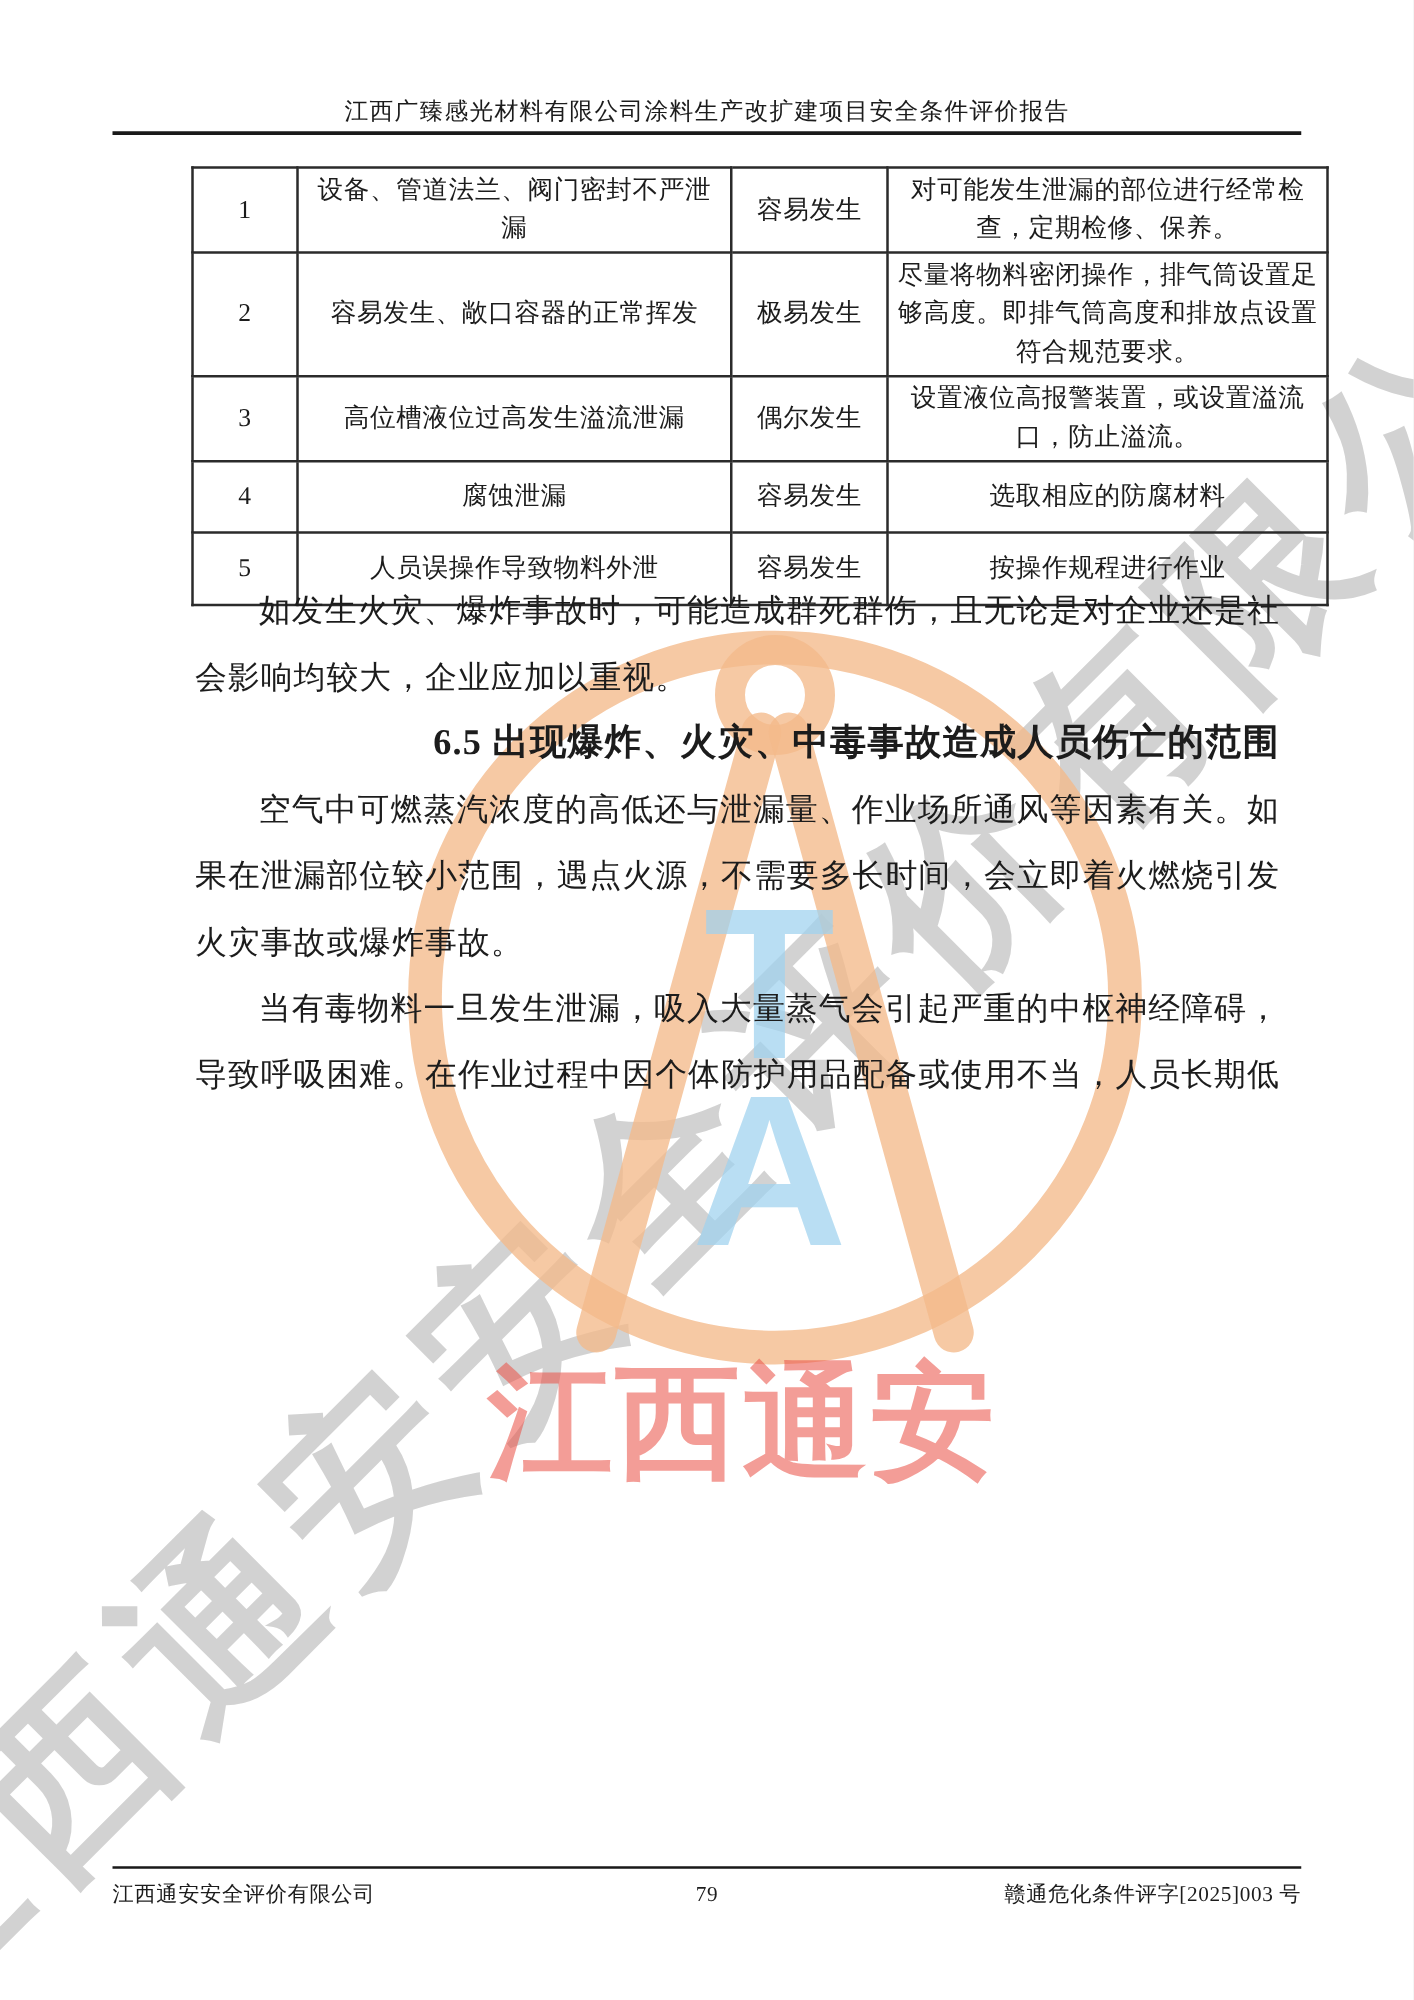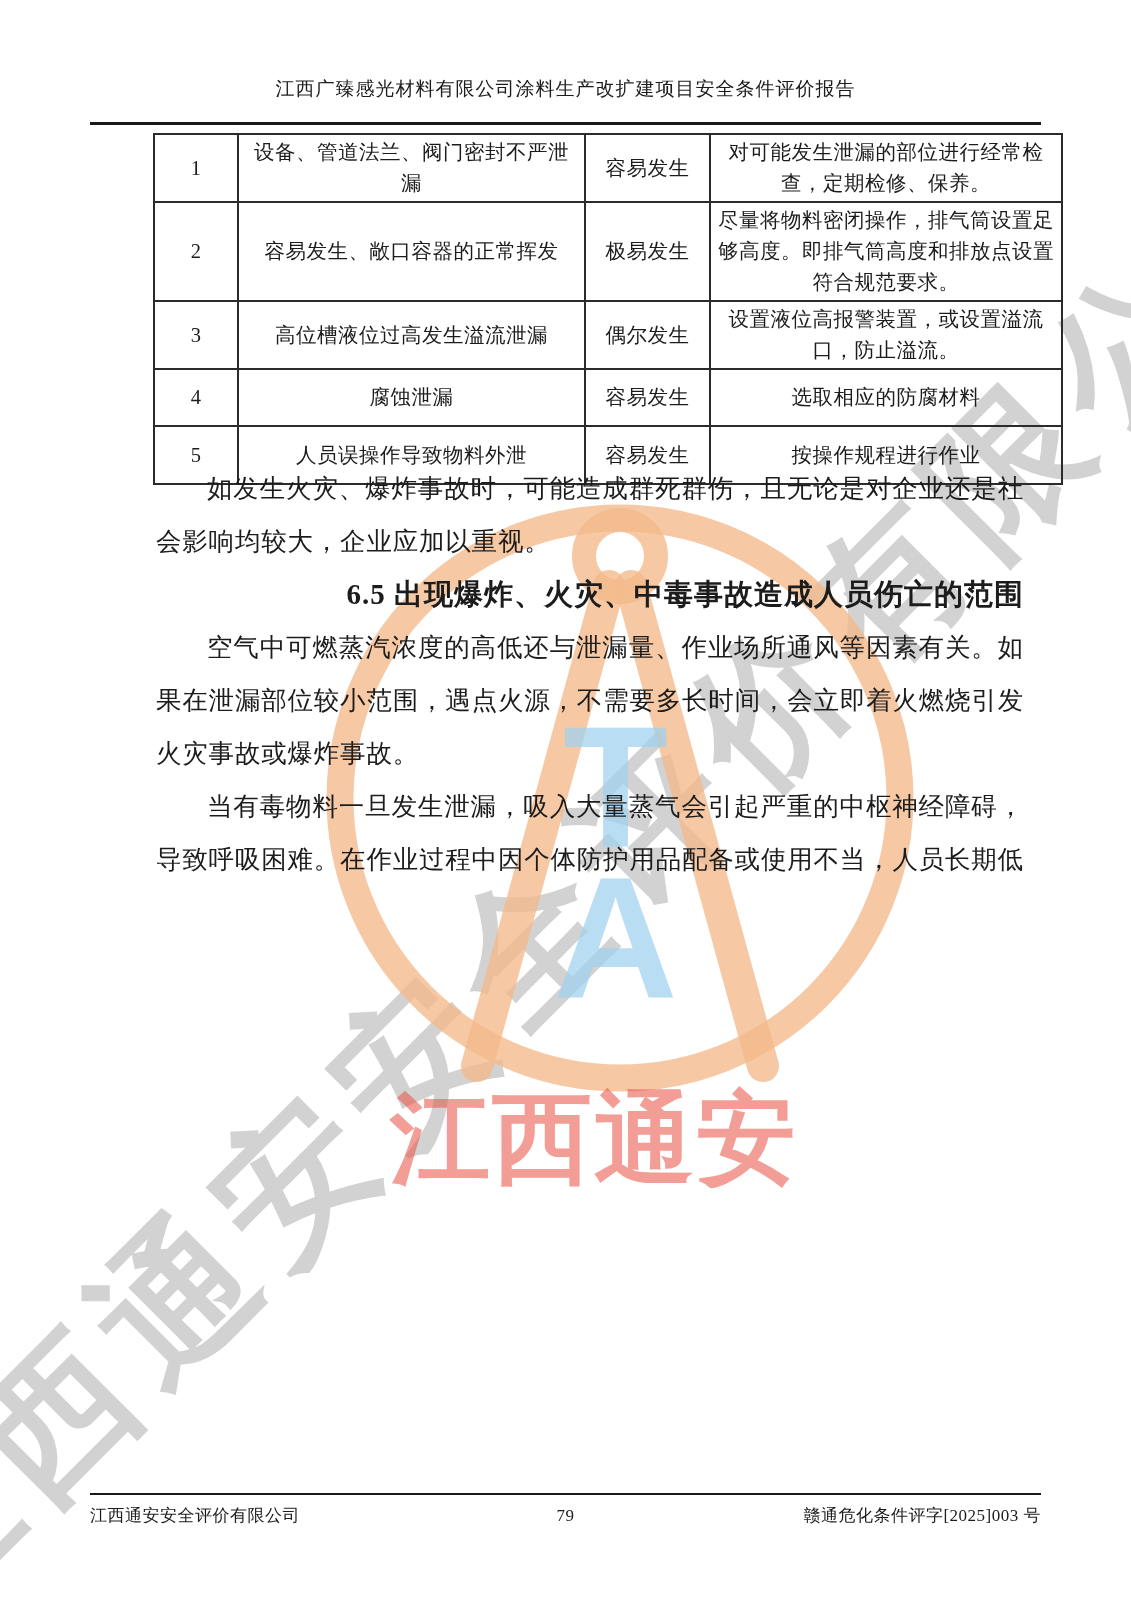--- a/index.html
+++ b/index.html
@@ -27,21 +27,21 @@
   .wm-red{
     position:absolute;left:390px;top:1088px;
     font-family:"Liberation Sans","DejaVu Sans",sans-serif;font-weight:bold;
     font-size:100px;line-height:100px;letter-spacing:2px;
     color:rgba(234,86,76,0.58);
   }
   
   .content-layer{position:absolute;inset:0;z-index:1;}
   .hdr{
     position:absolute;left:90px;top:76px;width:951px;text-align:center;
-    font-size:19px;letter-spacing:1px;padding-bottom:20px;
+    font-size:19px;letter-spacing:1px;padding-bottom:3px;
     border-bottom:3px solid #191919;
   }
   table.risk{
     position:absolute;left:153px;top:133px;width:868px;
     border-collapse:collapse;table-layout:fixed;
   }
   table.risk td{
     border:2px solid #2b2b2b;text-align:center;vertical-align:middle;
     font-size:20.5px;line-height:31px;padding:2px 6px;letter-spacing:0.5px;
   }

